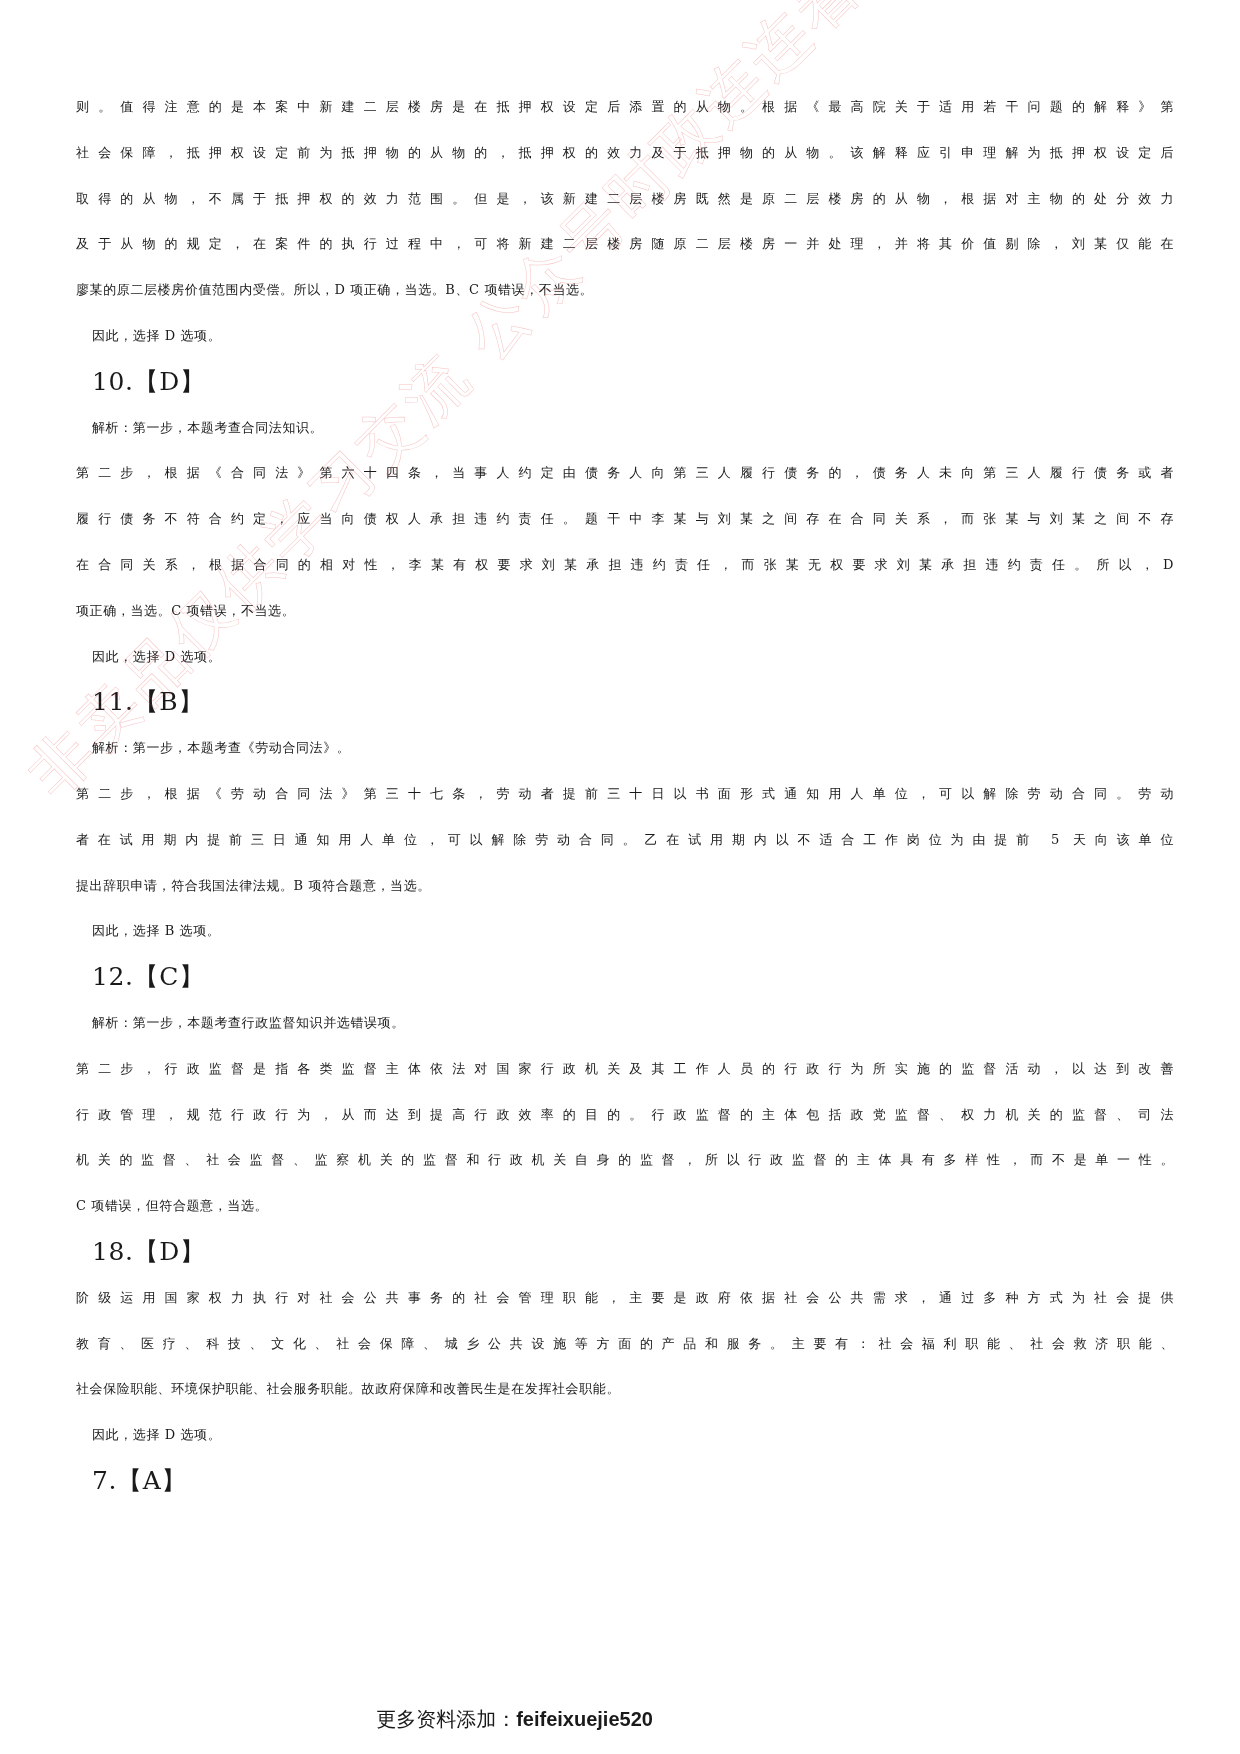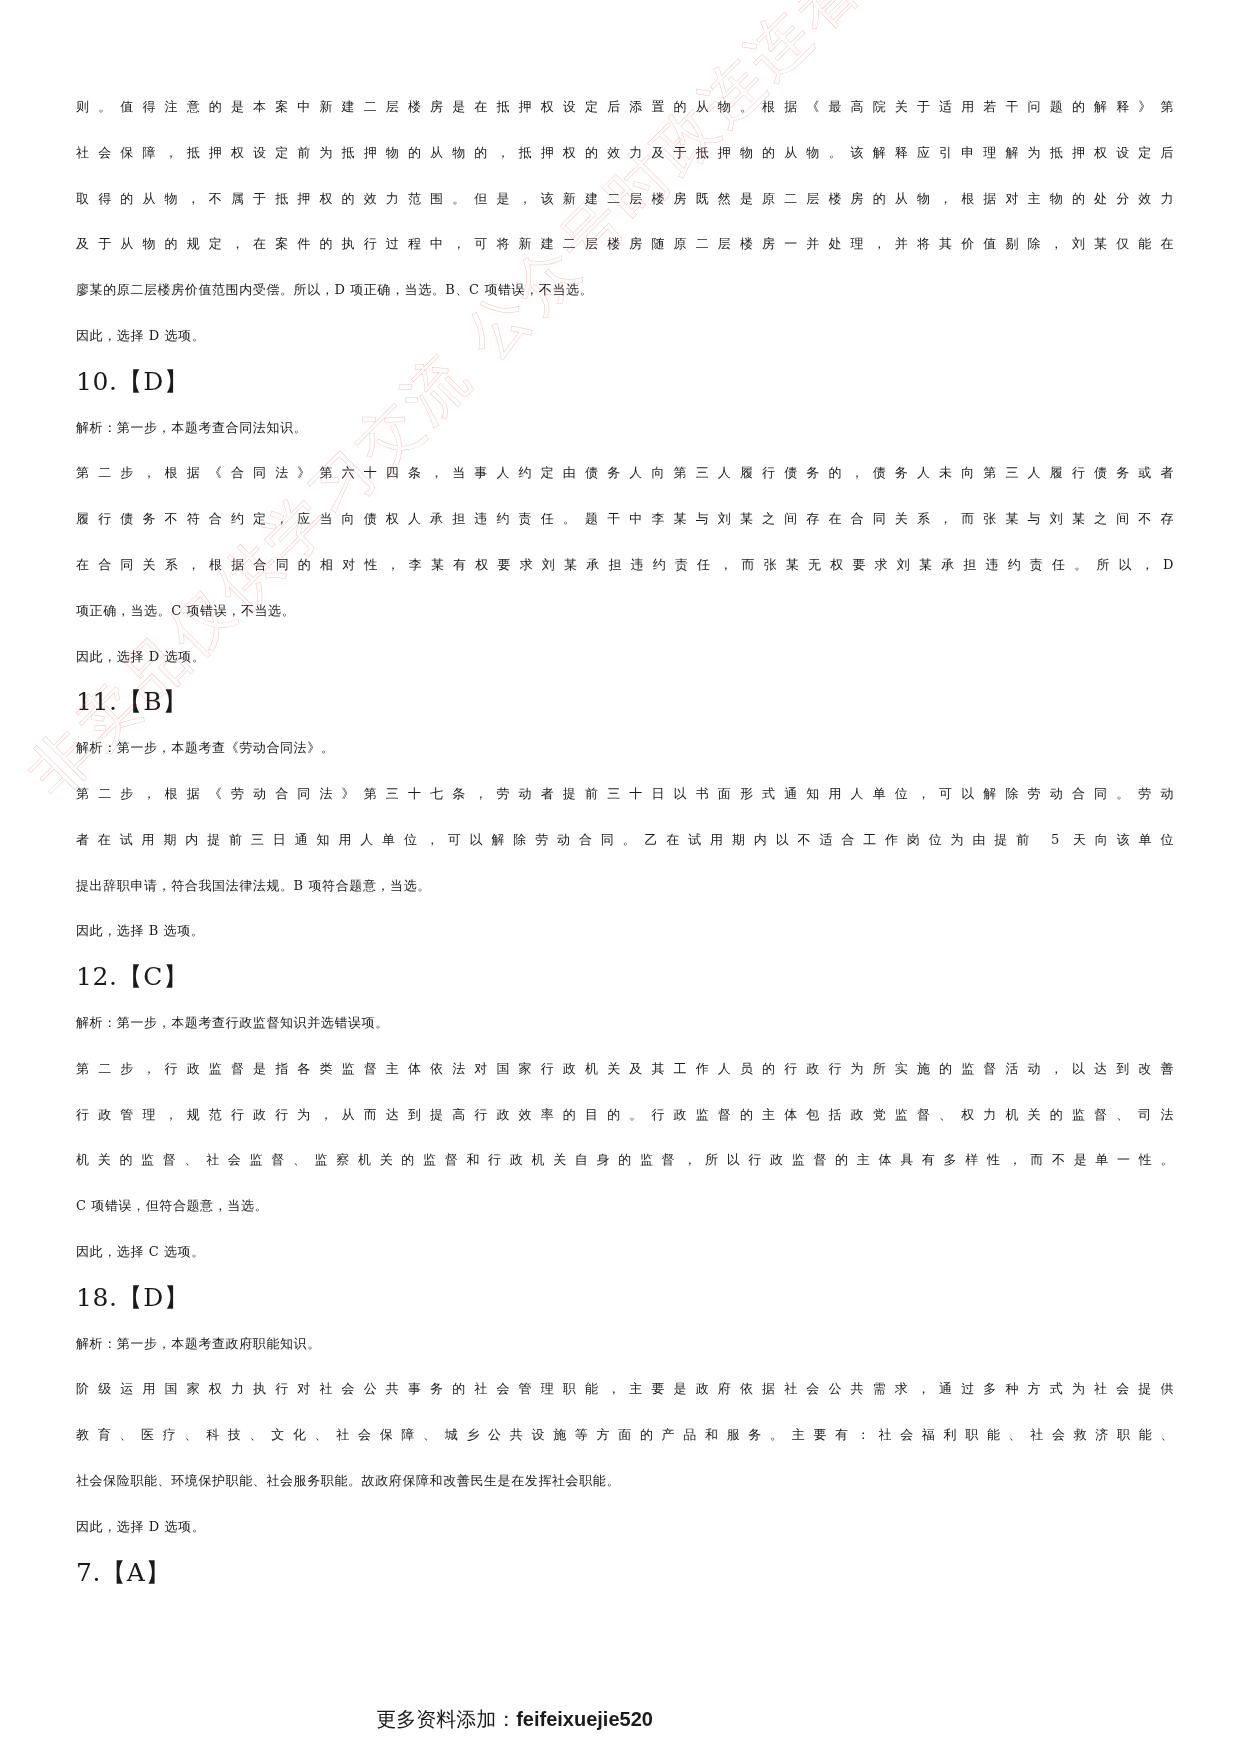--- a/index.html
+++ b/index.html
@@ -35,20 +35,21 @@
       letter-spacing: 0.6px;
       text-align: justify;
       text-align-last: justify;
       overflow: hidden;
     }
     .line.last {
       text-align-last: left;
     }
     .line.short {
       text-align-last: left;
+      margin-left: 16px;
     }
     .qnum {
       font-size: 25px;
     }
     .watermark {
       position: absolute;
       left: 0;
       top: 0;
       width: 1240px;
       height: 1754px;
@@ -110,23 +111,21 @@
     <div class="line">第二步，根据《劳动合同法》第三十七条，劳动者提前三十日以书面形式通知用人单位，可以解除劳动合同。劳动</div>
     <div class="line">者在试用期内提前三日通知用人单位，可以解除劳动合同。乙在试用期内以不适合工作岗位为由提前 5 天向该单位</div>
     <div class="line last">提出辞职申请，符合我国法律法规。B 项符合题意，当选。</div>
     <div class="line short">因此，选择 B 选项。</div>
     <div class="line short qnum">12.【C】</div>
     <div class="line short">解析：第一步，本题考查行政监督知识并选错误项。</div>
     <div class="line">第二步，行政监督是指各类监督主体依法对国家行政机关及其工作人员的行政行为所实施的监督活动，以达到改善</div>
     <div class="line">行政管理，规范行政行为，从而达到提高行政效率的目的。行政监督的主体包括政党监督、权力机关的监督、司法</div>
     <div class="line">机关的监督、社会监督、监察机关的监督和行政机关自身的监督，所以行政监督的主体具有多样性，而不是单一性。</div>
     <div class="line last">C 项错误，但符合题意，当选。</div>
-    <div class="line short">因此，选择 C 选项。</div>
     <div class="line short qnum">18.【D】</div>
-    <div class="line short">解析：第一步，本题考查政府职能知识。</div>
     <div class="line">阶级运用国家权力执行对社会公共事务的社会管理职能，主要是政府依据社会公共需求，通过多种方式为社会提供</div>
     <div class="line">教育、医疗、科技、文化、社会保障、城乡公共设施等方面的产品和服务。主要有：社会福利职能、社会救济职能、</div>
     <div class="line last">社会保险职能、环境保护职能、社会服务职能。故政府保障和改善民生是在发挥社会职能。</div>
     <div class="line short">因此，选择 D 选项。</div>
     <div class="line short qnum">7.【A】</div>
   </div>
 
   <div class="watermark">
     <div class="wm-text">非卖品仅供学习交流  公众号时政连连看搜集于网络</div>
   </div>

